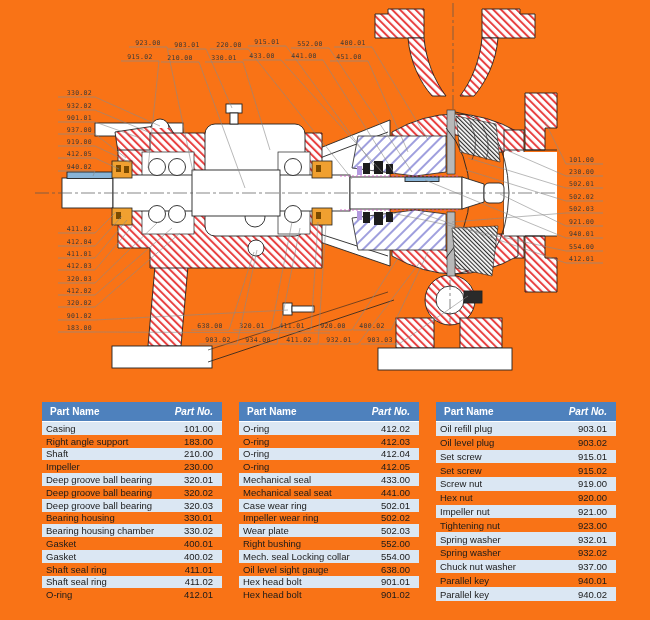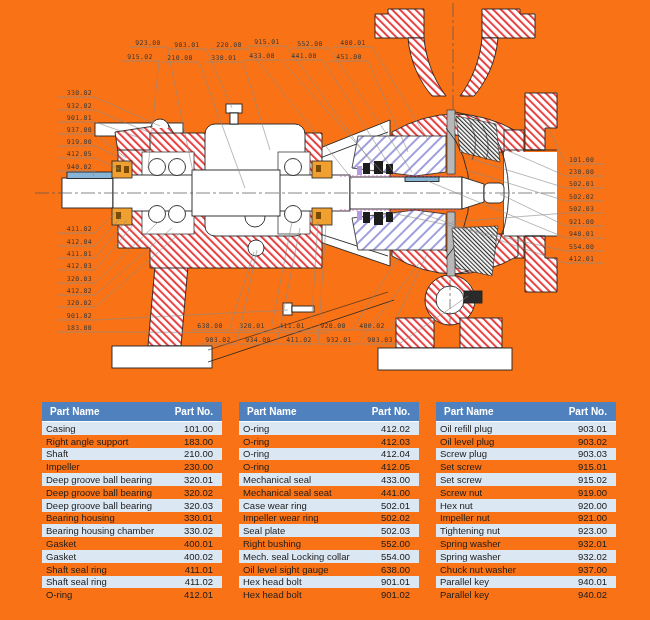--- a/index.html
+++ b/index.html
@@ -12,21 +12,21 @@
   #stage{position:relative;width:650px;height:620px;background:#f97316;overflow:hidden;
          font-family:"Liberation Sans",sans-serif;}
   #diagram{position:absolute;top:0;left:0;width:650px;height:395px;}
   svg text.co{font:6.5px "DejaVu Sans Mono",monospace;fill:var(--label-color);letter-spacing:.3px;}
   #tables{position:absolute;top:402px;left:42px;display:flex;gap:17px;}
   table{border-collapse:collapse;width:180px;table-layout:fixed;
         font:9.5px "Liberation Sans",sans-serif;color:var(--row-text);}
   thead th{background:var(--header-bg);color:#fff;font-weight:bold;font-size:10px;
         height:17px;border-bottom:1.5px solid #fff;}
   thead th.c1{text-align:left;padding-left:8px;}
-  thead th.c2{text-align:right;padding-right:9px;width:54px;}
+  thead th.c2{text-align:right;padding-right:9px;width:54px;font-style:italic;}
   tbody td{height:12.8px;padding:0;white-space:nowrap;overflow:hidden;}
   tbody td.c1{padding-left:4px;}
   tbody td.c2{text-align:right;padding-right:9px;}
   tbody tr:nth-child(odd){background:var(--band-bg);}
 </style>
 </head>
 <body>
 
 <div id="stage">
   <div id="diagram">
@@ -513,21 +513,21 @@
           </tr>
           <tr>
             <td class="c1">Case wear ring</td>
             <td class="c2">502.01</td>
           </tr>
           <tr>
             <td class="c1">Impeller wear ring</td>
             <td class="c2">502.02</td>
           </tr>
           <tr>
-            <td class="c1">Seal plate</td>
+            <td class="c1">Wear plate</td>
             <td class="c2">502.03</td>
           </tr>
           <tr>
             <td class="c1">Right bushing</td>
             <td class="c2">552.00</td>
           </tr>
           <tr>
             <td class="c1">Mech. seal Locking collar</td>
             <td class="c2">554.00</td>
           </tr>
@@ -555,24 +555,20 @@
         <tbody>
           <tr>
             <td class="c1">Oil refill plug</td>
             <td class="c2">903.01</td>
           </tr>
           <tr>
             <td class="c1">Oil level plug</td>
             <td class="c2">903.02</td>
           </tr>
           <tr>
-            <td class="c1">Screw plug</td>
-            <td class="c2">903.03</td>
-          </tr>
-          <tr>
             <td class="c1">Set screw</td>
             <td class="c2">915.01</td>
           </tr>
           <tr>
             <td class="c1">Set screw</td>
             <td class="c2">915.02</td>
           </tr>
           <tr>
             <td class="c1">Screw nut</td>
             <td class="c2">919.00</td>

